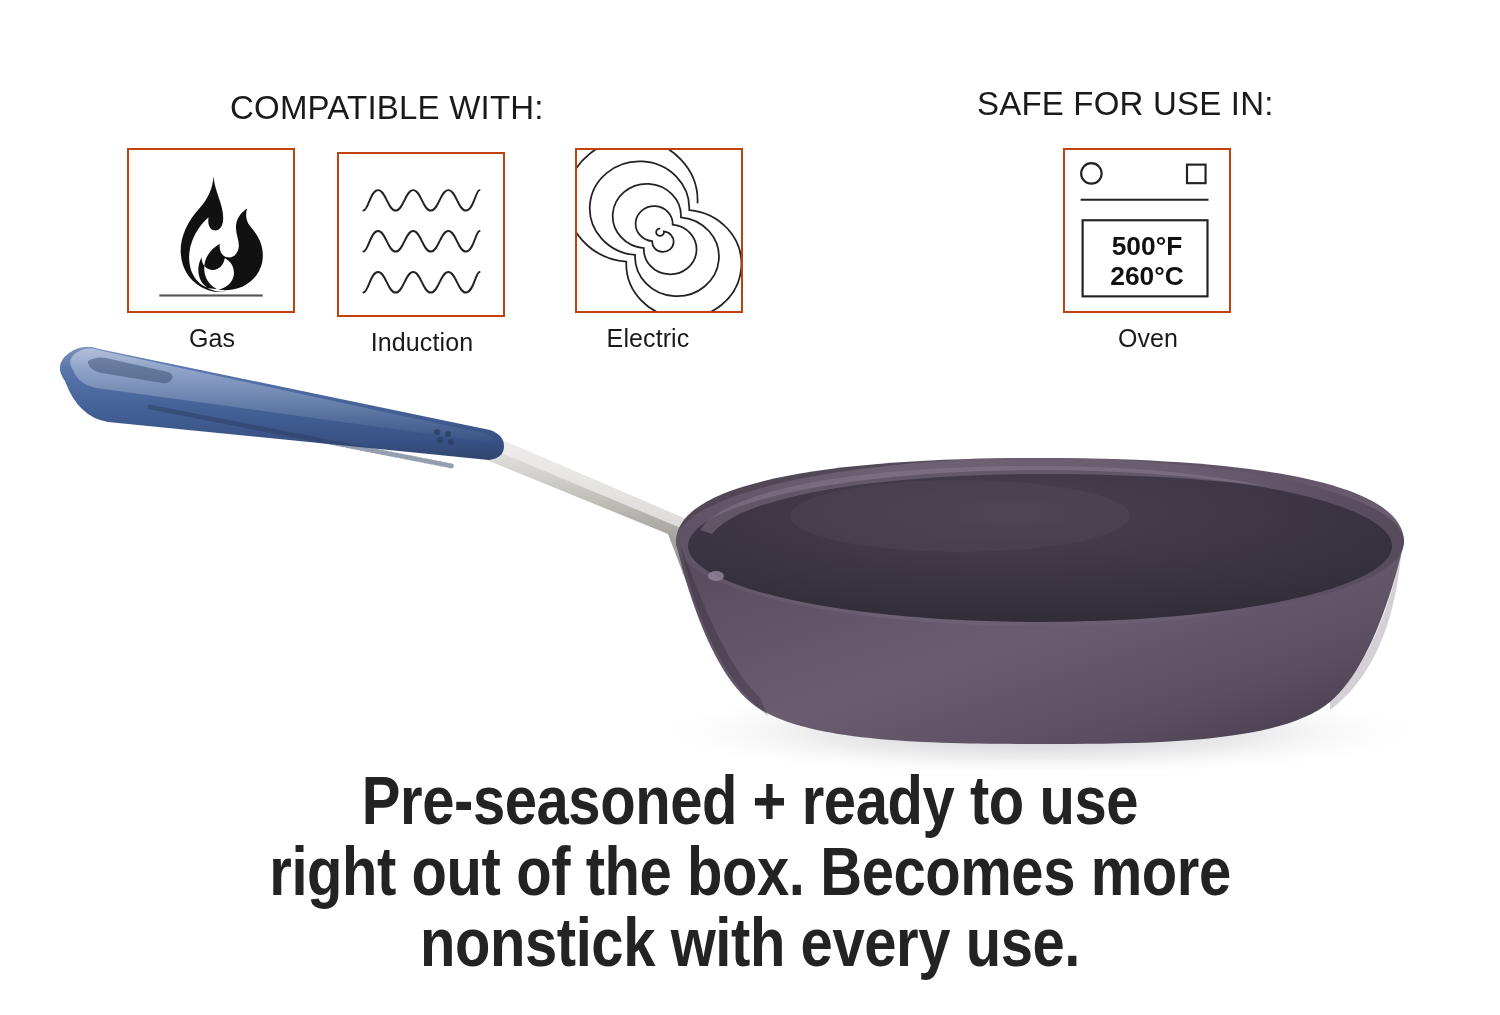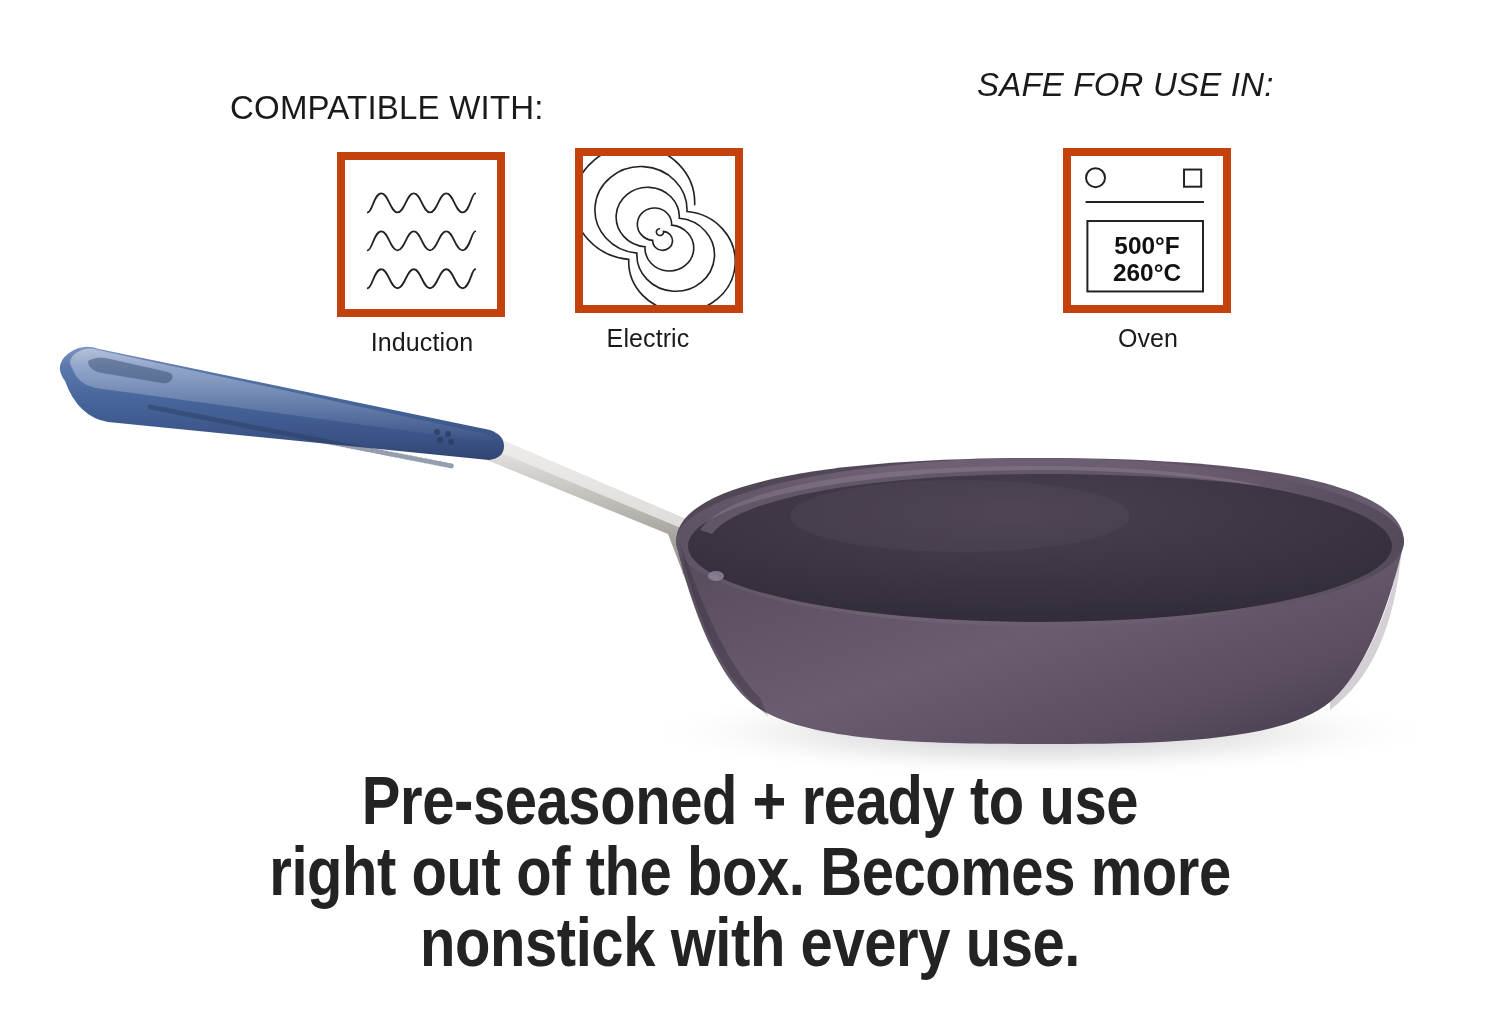--- a/index.html
+++ b/index.html
@@ -21,31 +21,31 @@
   .section-header {
     position: absolute;
     font-size: 33px;
     font-weight: 400;
     letter-spacing: 0.2px;
     color: #1a1a1a;
     white-space: nowrap;
     font-family: "Liberation Sans", sans-serif;
   }
   #hdr-compatible { left: 230px; top: 89px; }
-  #hdr-safe       { left: 977px; top: 66px; font-style: italic; }
+  #hdr-safe       { left: 977px; top: 85px; }
 
   
   .icon-group {
     position: absolute;
     width: 170px;
   }
   .icon-box {
     width: 168px;
     height: 165px;
-    border: 8px solid #c2410c;
+    border: 2px solid #c2410c;
     background: #ffffff;
     position: relative;
     overflow: hidden;
   }
   .icon-label {
     margin-top: 11px;
     text-align: center;
     font-size: 25px;
     font-weight: 400;
     color: #1a1a1a;
@@ -89,20 +89,57 @@
 </style>
 </head>
 <body>
 
 <div id="page">
 
   <div class="section-header" id="hdr-compatible">COMPATIBLE WITH:</div>
 
   <div class="section-header" id="hdr-safe">SAFE FOR USE IN:</div>
 
+  <div class="icon-group" id="grp-gas">
+    <div class="icon-box">
+      <svg class="icon-svg" viewBox="0 0 168 165">
+        <path fill="#111111" d="
+          M86.5 27
+          C 88 44, 97 56, 96.5 71
+          C 96.2 80, 91 84, 86 82
+          C 82 80.5, 80.5 75, 81.5 69
+          C 72 77, 64 90, 62 104
+          C 59.5 122, 68 139, 84 142
+          C 86 142.4, 88 142.5, 90 142.4
+          C 79 137, 75 125, 78 114
+          C 80 106.5, 86 100, 93 96
+          C 92 103, 95 109, 101 110
+          C 107 111, 112 106, 112.5 99
+          C 113 91, 108 84, 110 75
+          C 111.4 68.5, 116 63, 121 60
+          C 119 67, 120 73, 124 78
+          C 130 85, 136 93, 137 105
+          C 138.6 124, 125 140, 106 143
+          C 102.5 143.6, 99 143.8, 95.5 143.6
+          C 94 143.5, 92.6 143.3, 91.2 143
+          C 99 142, 105 137, 107 130
+          C 109 122, 105 114, 98 111
+          C 97 118, 92 123, 86 123
+          C 79 123, 74 117, 74.5 110
+          C 71 116, 70 123, 72 130
+          C 74.5 138.5, 82 144, 91 145
+          C 94 145.4, 97 145.4, 100 145.2
+          C 80 148, 61 136, 55 117
+          C 48.5 96, 58 75, 72 60
+          C 82 49, 86 38, 86.5 27 Z"></path>
+        <rect x="31" y="148" width="106" height="2.2" fill="#555555"></rect>
+      </svg>
+    </div>
+    <div class="icon-label">Gas</div>
+  </div>
 
   <div class="icon-group" id="grp-induction">
     <div class="icon-box">
       <svg class="icon-svg" viewBox="0 0 168 165">
         <g fill="none" stroke="#222222" stroke-width="2" stroke-linecap="round">
           <path d="M25 58 C 30 58, 32 37, 40 37 C 48 37, 50 58, 58 58
                    C 66 58, 68 37, 76 37 C 84 37, 86 58, 94 58
                    C 102 58, 104 37, 112 37 C 120 37, 122 58, 130 58
                    C 138 58, 140 37, 144 37"></path>
           <path d="M25 100 C 30 100, 32 79, 40 79 C 48 79, 50 100, 58 100

